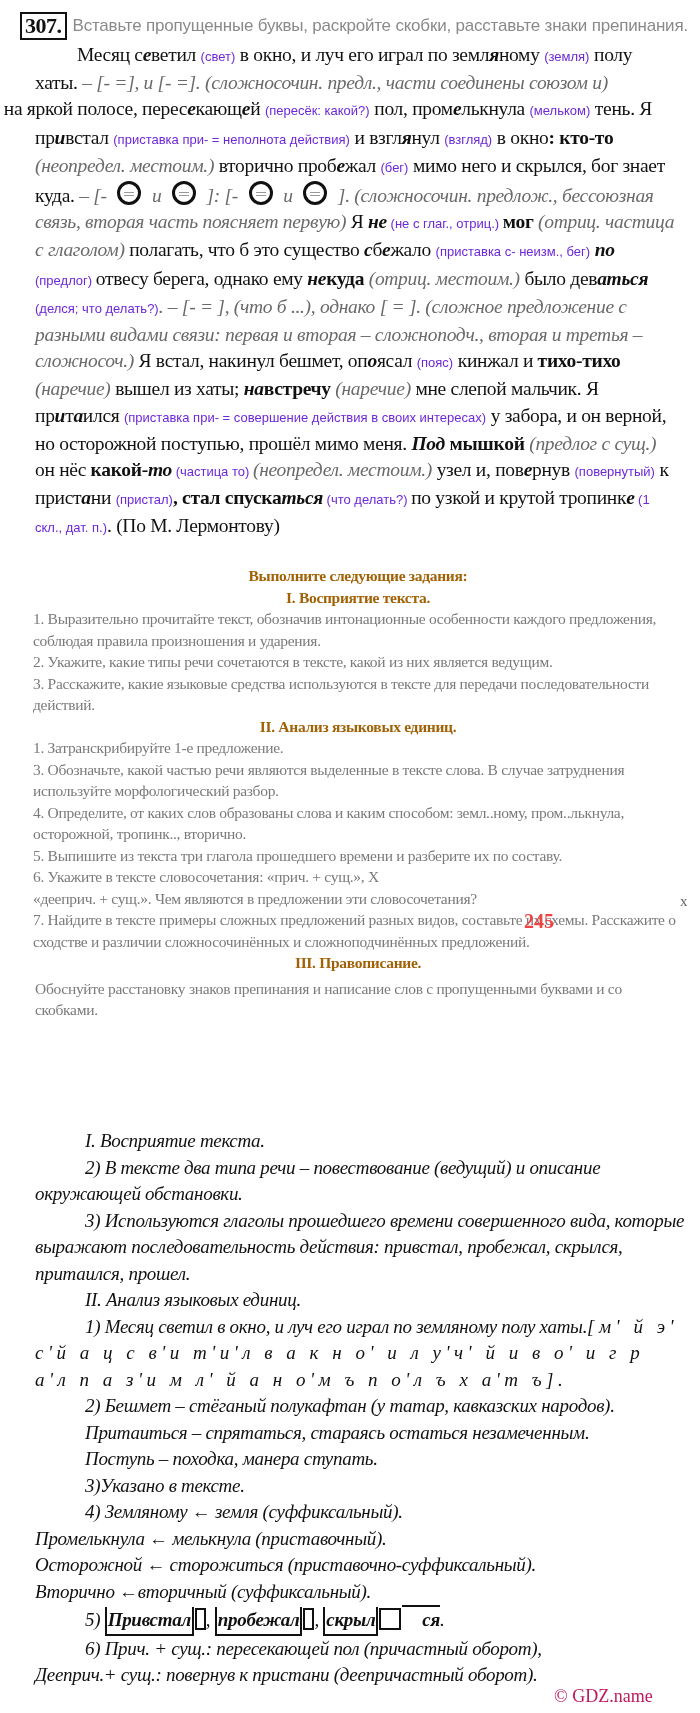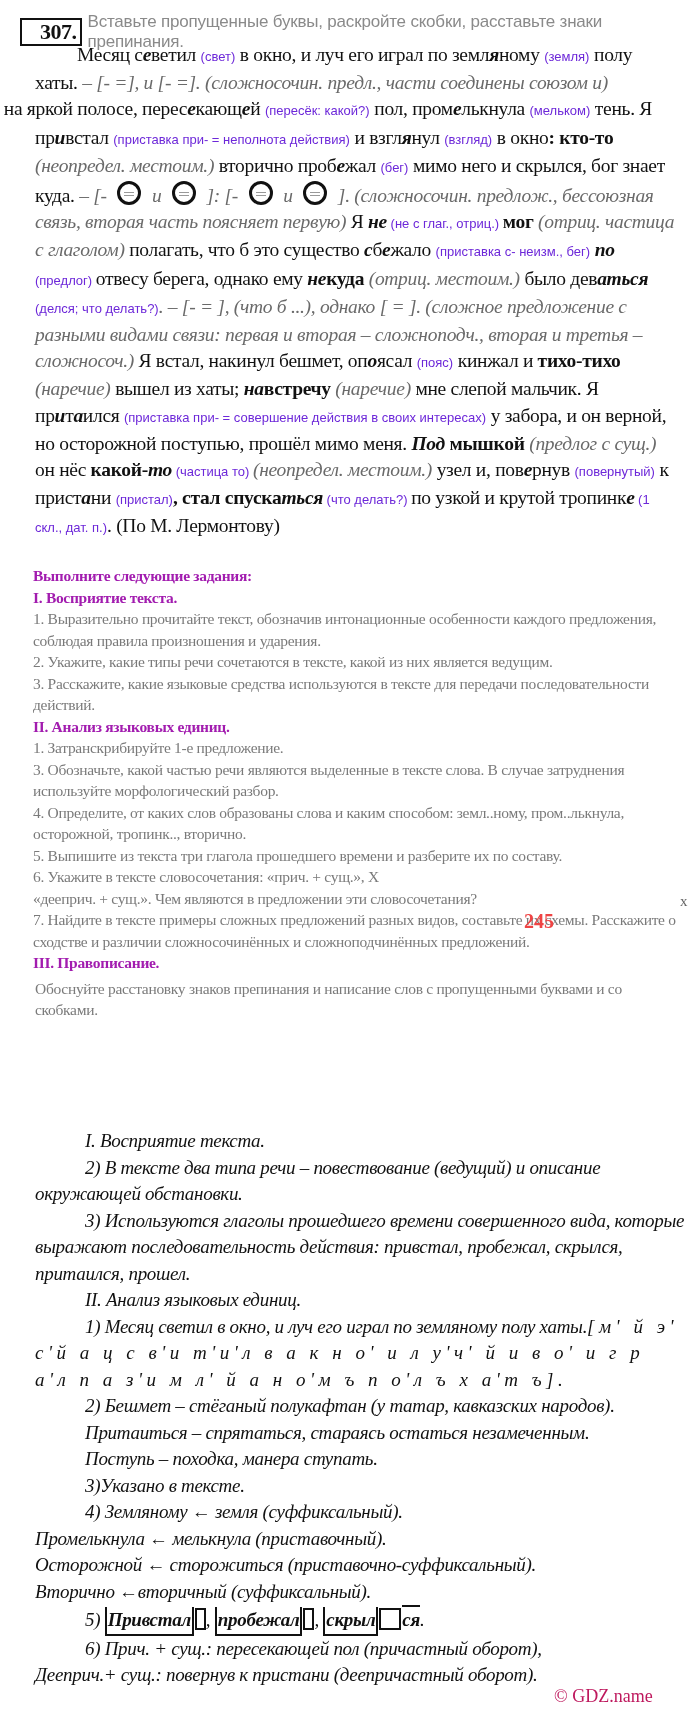--- a/index.html
+++ b/index.html
@@ -3,54 +3,54 @@
   <meta charset="utf-8">
   <style>
     html, body { margin: 0; padding: 0; background: #ffffff; }
     body { width: 700px; height: 1713px; position: relative; overflow: hidden;
            font-family: "Liberation Serif", serif; color: #111; }
     .page { position: absolute; left: 0; top: 0; width: 700px; }
 
     
     .exhead { position: absolute; left: 20px; top: 12px; display: flex; align-items: center; }
     .exnum { border: 2px solid #111; font-weight: bold; font-size: 22px; line-height: 22px;
-             padding: 1px 3px 1px 18px; letter-spacing: -0.5px; }
+             padding: 1px 3px 1px 3px; letter-spacing: -0.5px; }
     .extask { color: #8a8a8a; font-size: 17px; margin-left: 6px; font-family: "Liberation Sans Narrow", "Liberation Sans", sans-serif; letter-spacing: -0.2px; }
 
     
     .maintext { position: absolute; left: 35px; top: 42px; width: 640px;
                 font-size: 19.5px; line-height: 26.2px; color: #111; letter-spacing: -0.3px; }
     .maintext p { margin: 0; text-indent: 42px; }
     .g { color: #6d28d9; font-size: 13px; font-family: "Liberation Sans", sans-serif; letter-spacing: 0; }
     .gi { color: #6a6a6a; font-style: italic; }
     .b { font-weight: bold; }
     .bi { font-weight: bold; font-style: italic; }
     .circ { display: inline-block; width: 18px; height: 18px; border: 3px solid #111;
             border-radius: 50%; vertical-align: -3px; position: relative; margin: 0 6px; }
     .circ::after { content: ""; position: absolute; left: 4px; right: 4px; top: 8px; height: 2px;
                    border-top: 1px solid #999; border-bottom: 1px solid #999; }
 
     
     .tasks { position: absolute; left: 33px; top: 565px; width: 650px;
              font-size: 15.5px; line-height: 21.5px; color: #7a7a7a; letter-spacing: -0.3px; }
-    .tasks .h { font-weight: bold; color: #a21caf; }
+    .tasks .h { font-weight: bold; color: #a16207; text-align: center; }
     .tasks div { margin: 0; }
     .tasks .obosnuy { margin-left: 2px; margin-top: 4px; }
     .pagenum { position: absolute; left: 524px; top: 910px; font-weight: bold; font-size: 20px; color: #ef4444; }
     .xmark { position: absolute; left: 680px; top: 893px; font-size: 15px; color: #666; }
 
     
     .answers { position: absolute; left: 35px; top: 1128px; width: 650px;
                font-style: italic; font-size: 19px; line-height: 26.5px; color: #111; letter-spacing: -0.3px; }
     .answers div { margin: 0; }
     .ind { padding-left: 50px; }
     .tr { letter-spacing: 4.5px; }
 
     
-    .morph { display: inline-block; position: relative; }
+    .morph { display: inline-block; position: relative; padding-left: 20px; }
     .m-prefix { border-top: 2px solid #111; font-weight: bold; }
     .m-word { border: 2px solid #111; border-top: none; padding: 0 1px; }
     .m-end { display: inline-block; width: 7px; height: 18px; border: 2px solid #111; vertical-align: -4px; margin-left: 1px; }
     .m-endbig { display: inline-block; width: 18px; height: 18px; border: 2px solid #111; vertical-align: -4px; margin: 0 1px; }
 
     .footer { position: absolute; left: 554px; top: 1686px; font-size: 18px; color: #be185d;
               font-family: "Liberation Serif", serif; }
   </style>
 </head>
 <body>

